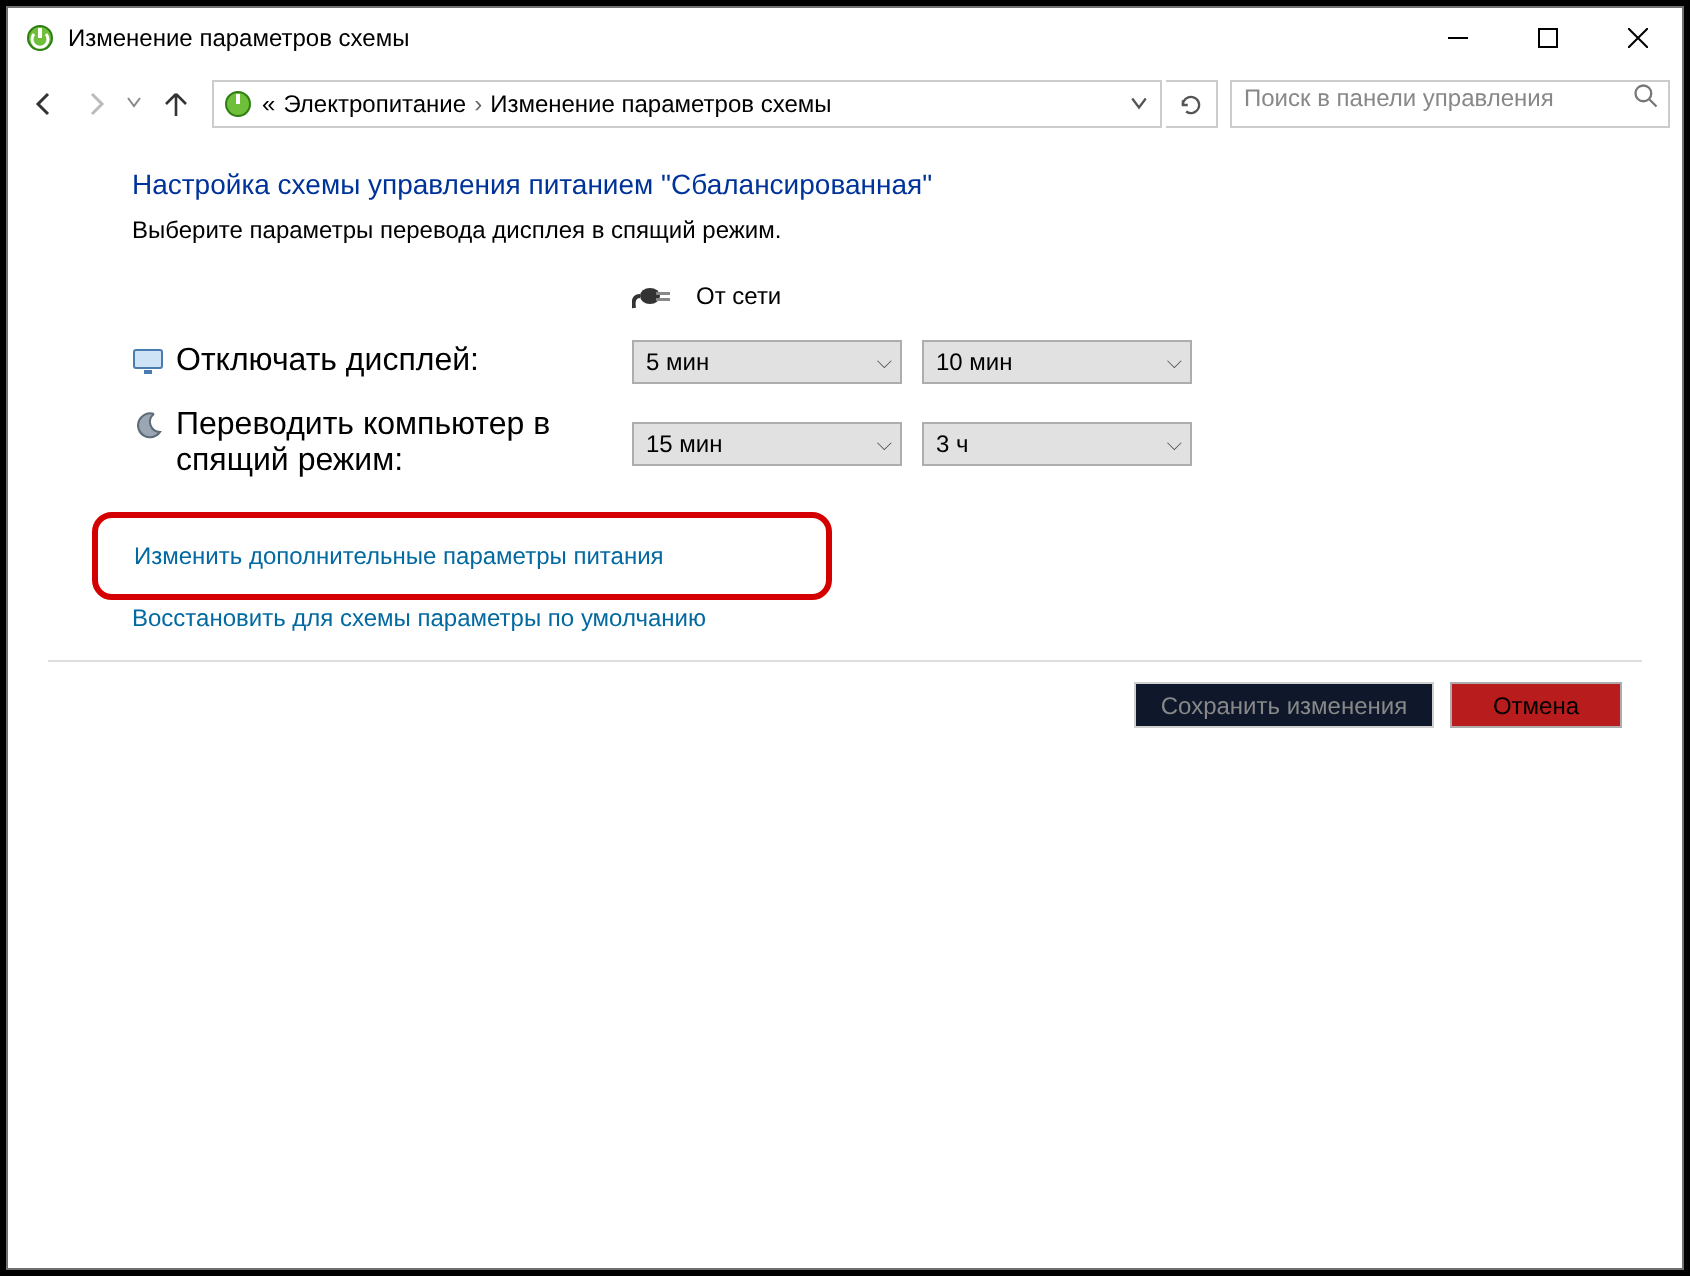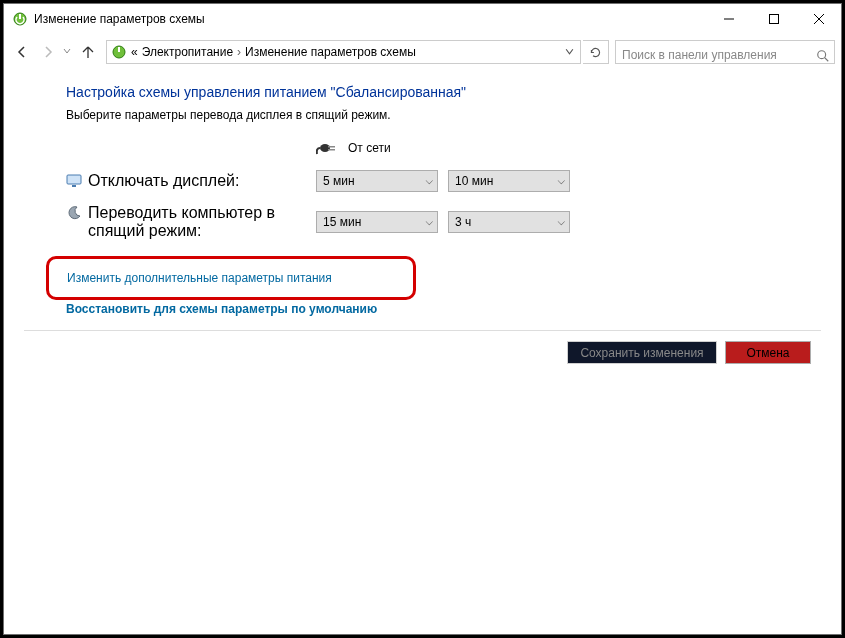--- a/index.html
+++ b/index.html
@@ -81,21 +81,21 @@
   .addr-dd { width:18px; text-align:center; color:#555; }
   .refresh-btn {
     width:26px; height:24px; border:1px solid #ccc; border-left:none;
     display:flex; align-items:center; justify-content:center;
   }
   .searchbox {
     width: 220px;
     height:24px;
     border:1px solid #ccc;
     margin-left:4px;
-    display:flex; align-items:flex-end;
+    display:flex; align-items:flex-start;
     padding:0 4px;
     color:#777;
     font-size:12px;
   }
   .searchbox input {
     flex:1; border:none; outline:none; font-size:12px;
     font-family: inherit;
     color:#000;
   }
   .searchbox input::placeholder { color:#888; }
@@ -146,21 +146,21 @@
   .setting-label {
     width: 250px;
     display:flex;
     align-items:flex-start;
     gap:6px;
     font-size:16px;
     color:#000;
   }
   .setting-label .row-icon { width:16px; height:16px; flex-shrink:0; margin-top:1px;}
   .combo {
-    width: 122px;
+    width: 135px;
     height:22px;
     border:1px solid #adadad;
     background:#e1e1e1;
     display:flex;
     align-items:center;
     padding:0 4px 0 6px;
     margin-right:10px;
     font-size:12px;
     color:#000;
   }
@@ -176,21 +176,20 @@
     border: 3px solid #d40000;
     border-radius: 10px;
     padding: 12px 18px;
     margin-top: 16px;
     margin-left: -20px;
     width: 370px;
   }
   .restore-link {
     margin-top: 2px;
     margin-left: 0px;
-    font-weight: bold;
   }
   
   .divider {
     border-top:1px solid #ddd;
     margin: 14px 20px 0 20px;
   }
   .footer-btns {
     display:flex;
     justify-content:flex-end;
     padding: 10px 30px 0 0;

